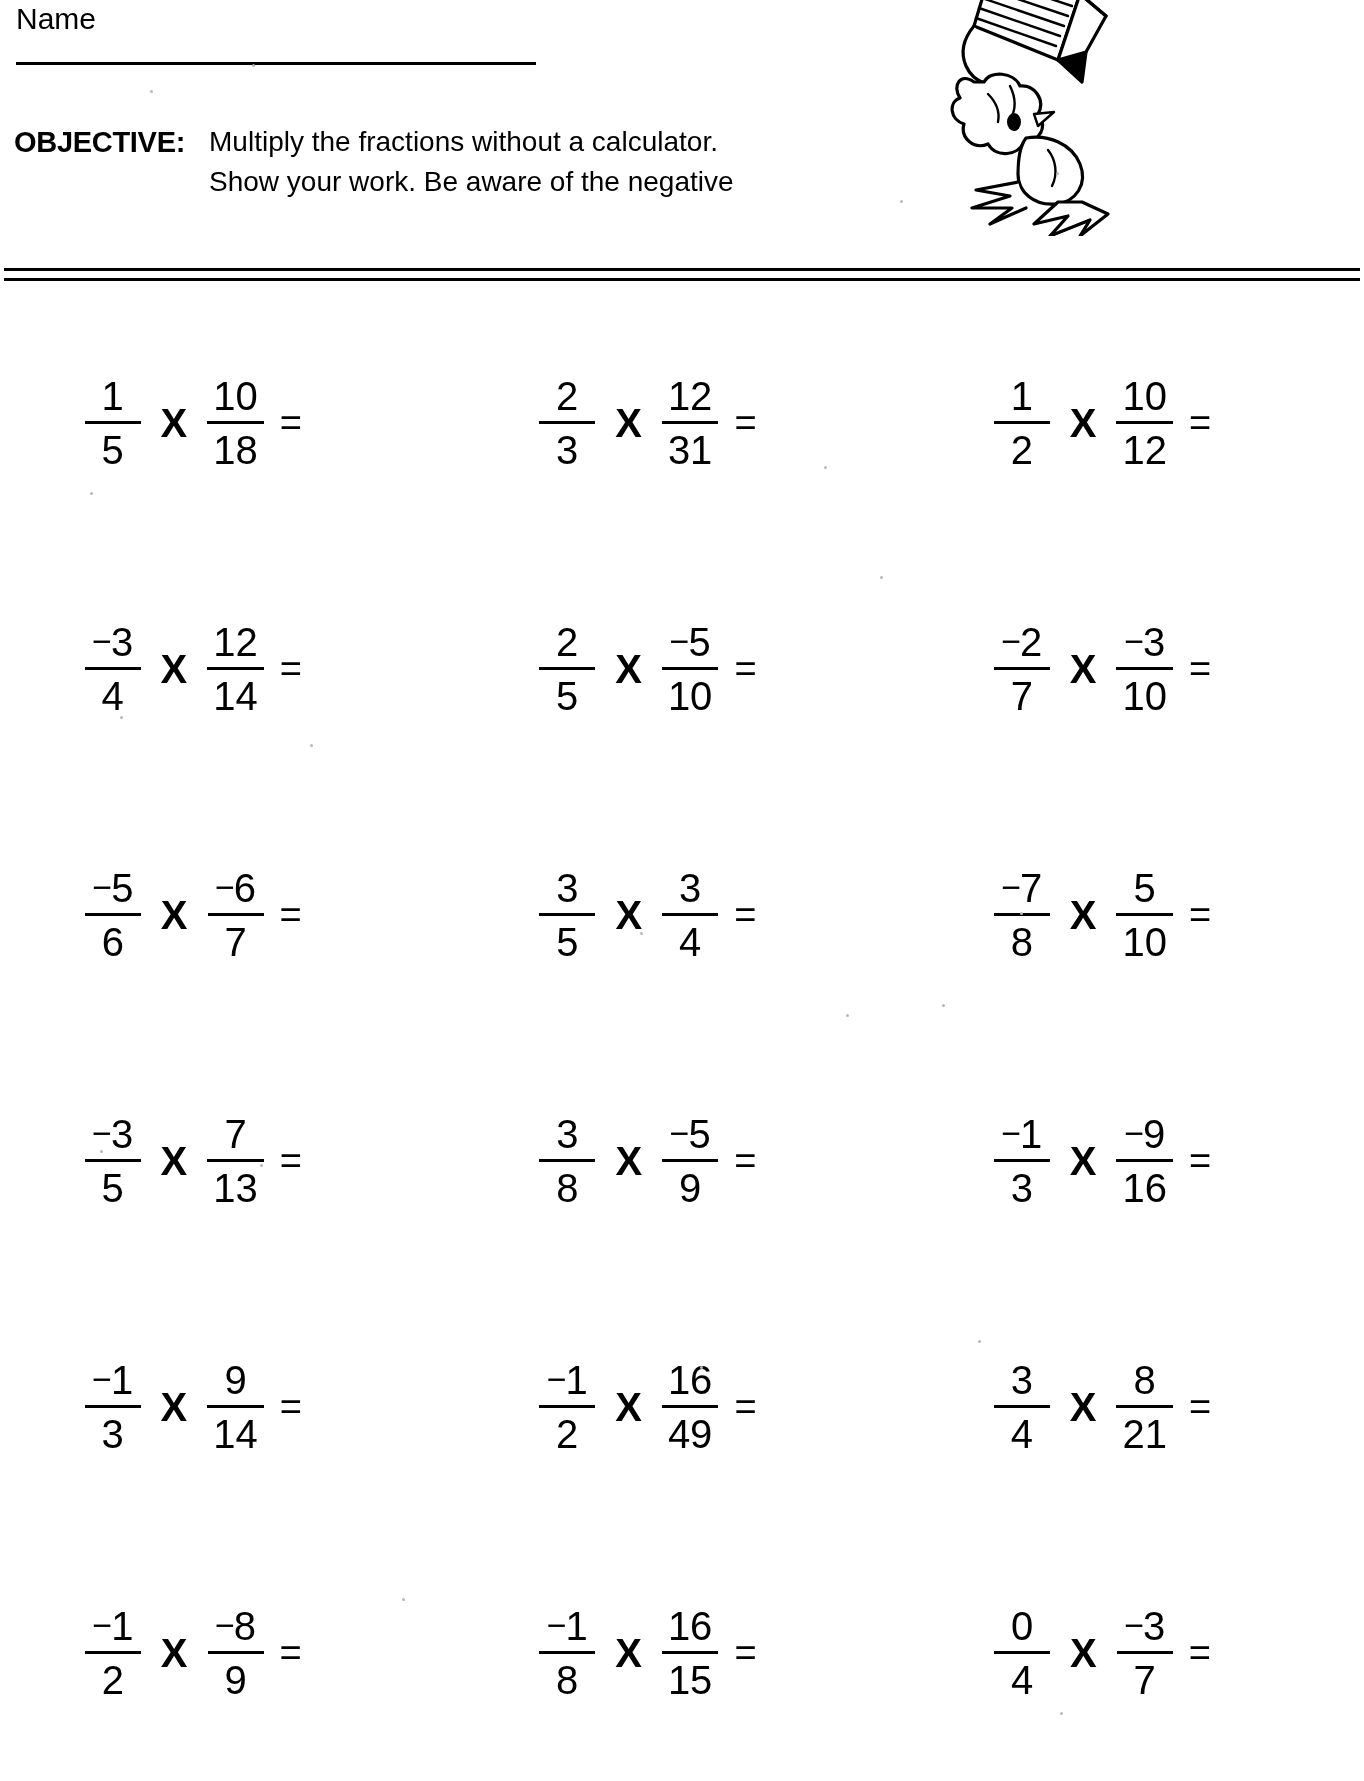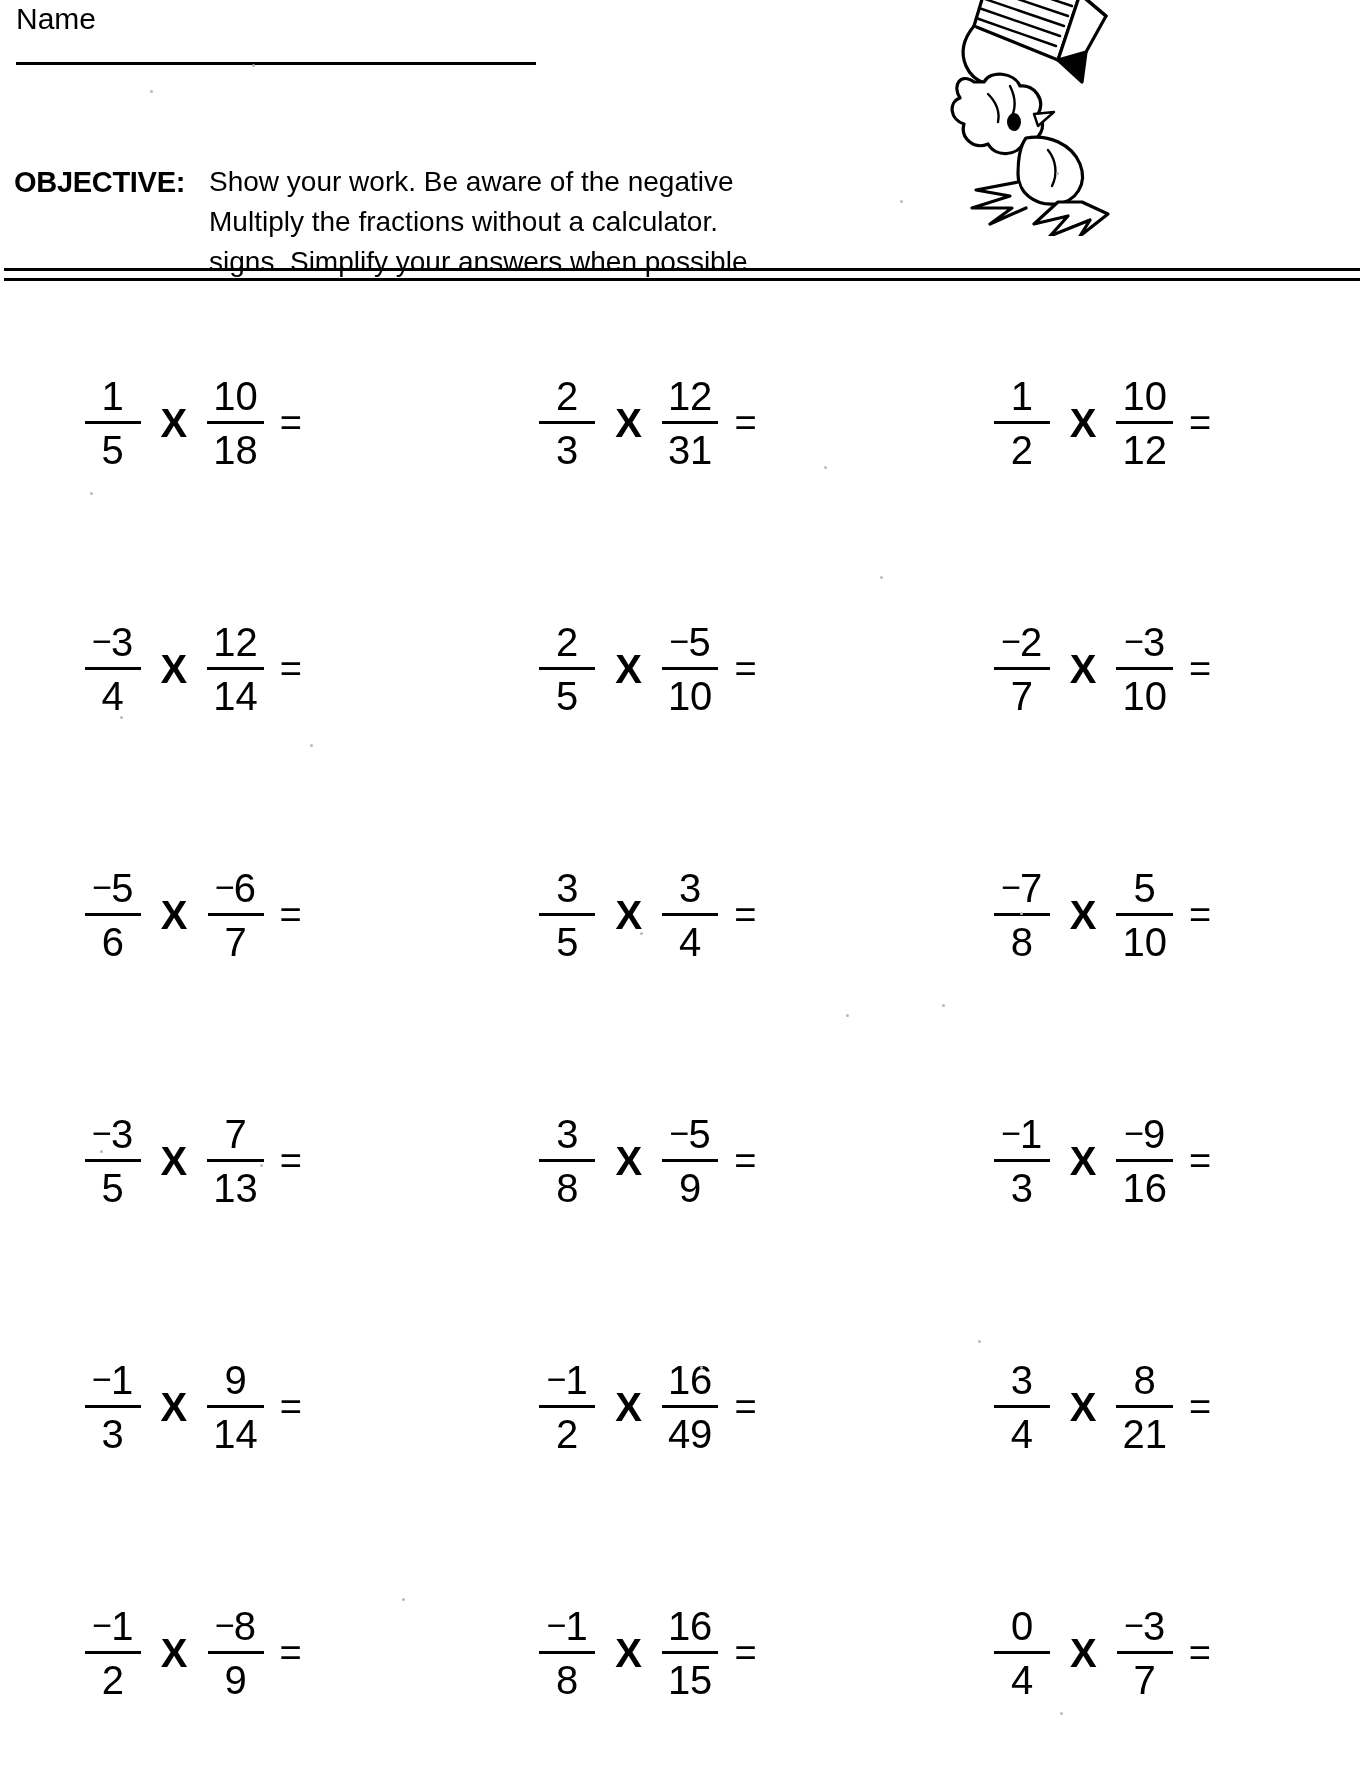--- a/index.html
+++ b/index.html
@@ -46,21 +46,20 @@
     margin-left: 2px;
     height: 26px;
   }
 
   #objective-block {
     position: absolute;
     left: 14px;
     top: 122px;
     display: flex;
     align-items: flex-start;
-    margin-top: 40px;
   }
   #objective-label {
     font-size: 29px;
     font-weight: bold;
     font-family: "Liberation Sans", sans-serif;
     white-space: nowrap;
     letter-spacing: -0.3px;
     line-height: 40px;
   }
   #objective-text {
@@ -191,23 +190,22 @@
 <div id="header">
 
   <div id="name-row">
     <span id="name-label">Name</span>
     <span id="name-blank"></span>
   </div>
 
   <div id="objective-block">
     <span id="objective-label">OBJECTIVE:</span>
     <span id="objective-text">
+      <span class="line">Multiply the fractions without a calculator.</span>
       <span class="line">Show your work. Be aware of the negative</span>
-      <span class="line">Multiply the fractions without a calculator.</span>
-      <span class="line">signs. Simplify your answers when possible.</span>
     </span>
   </div>
 
   <div id="clipart">
     <svg viewBox="0 0 230 250" width="230" height="250" aria-hidden="true">
       <g fill="none" stroke="#000" stroke-width="3.2" stroke-linejoin="round" stroke-linecap="round">
 
         <path d="M62 -20 L150 8 L128 74 L44 40 Z" fill="#fff"></path>
         <g stroke-width="2.4">
           <path d="M58 -8 L142 20"></path>

